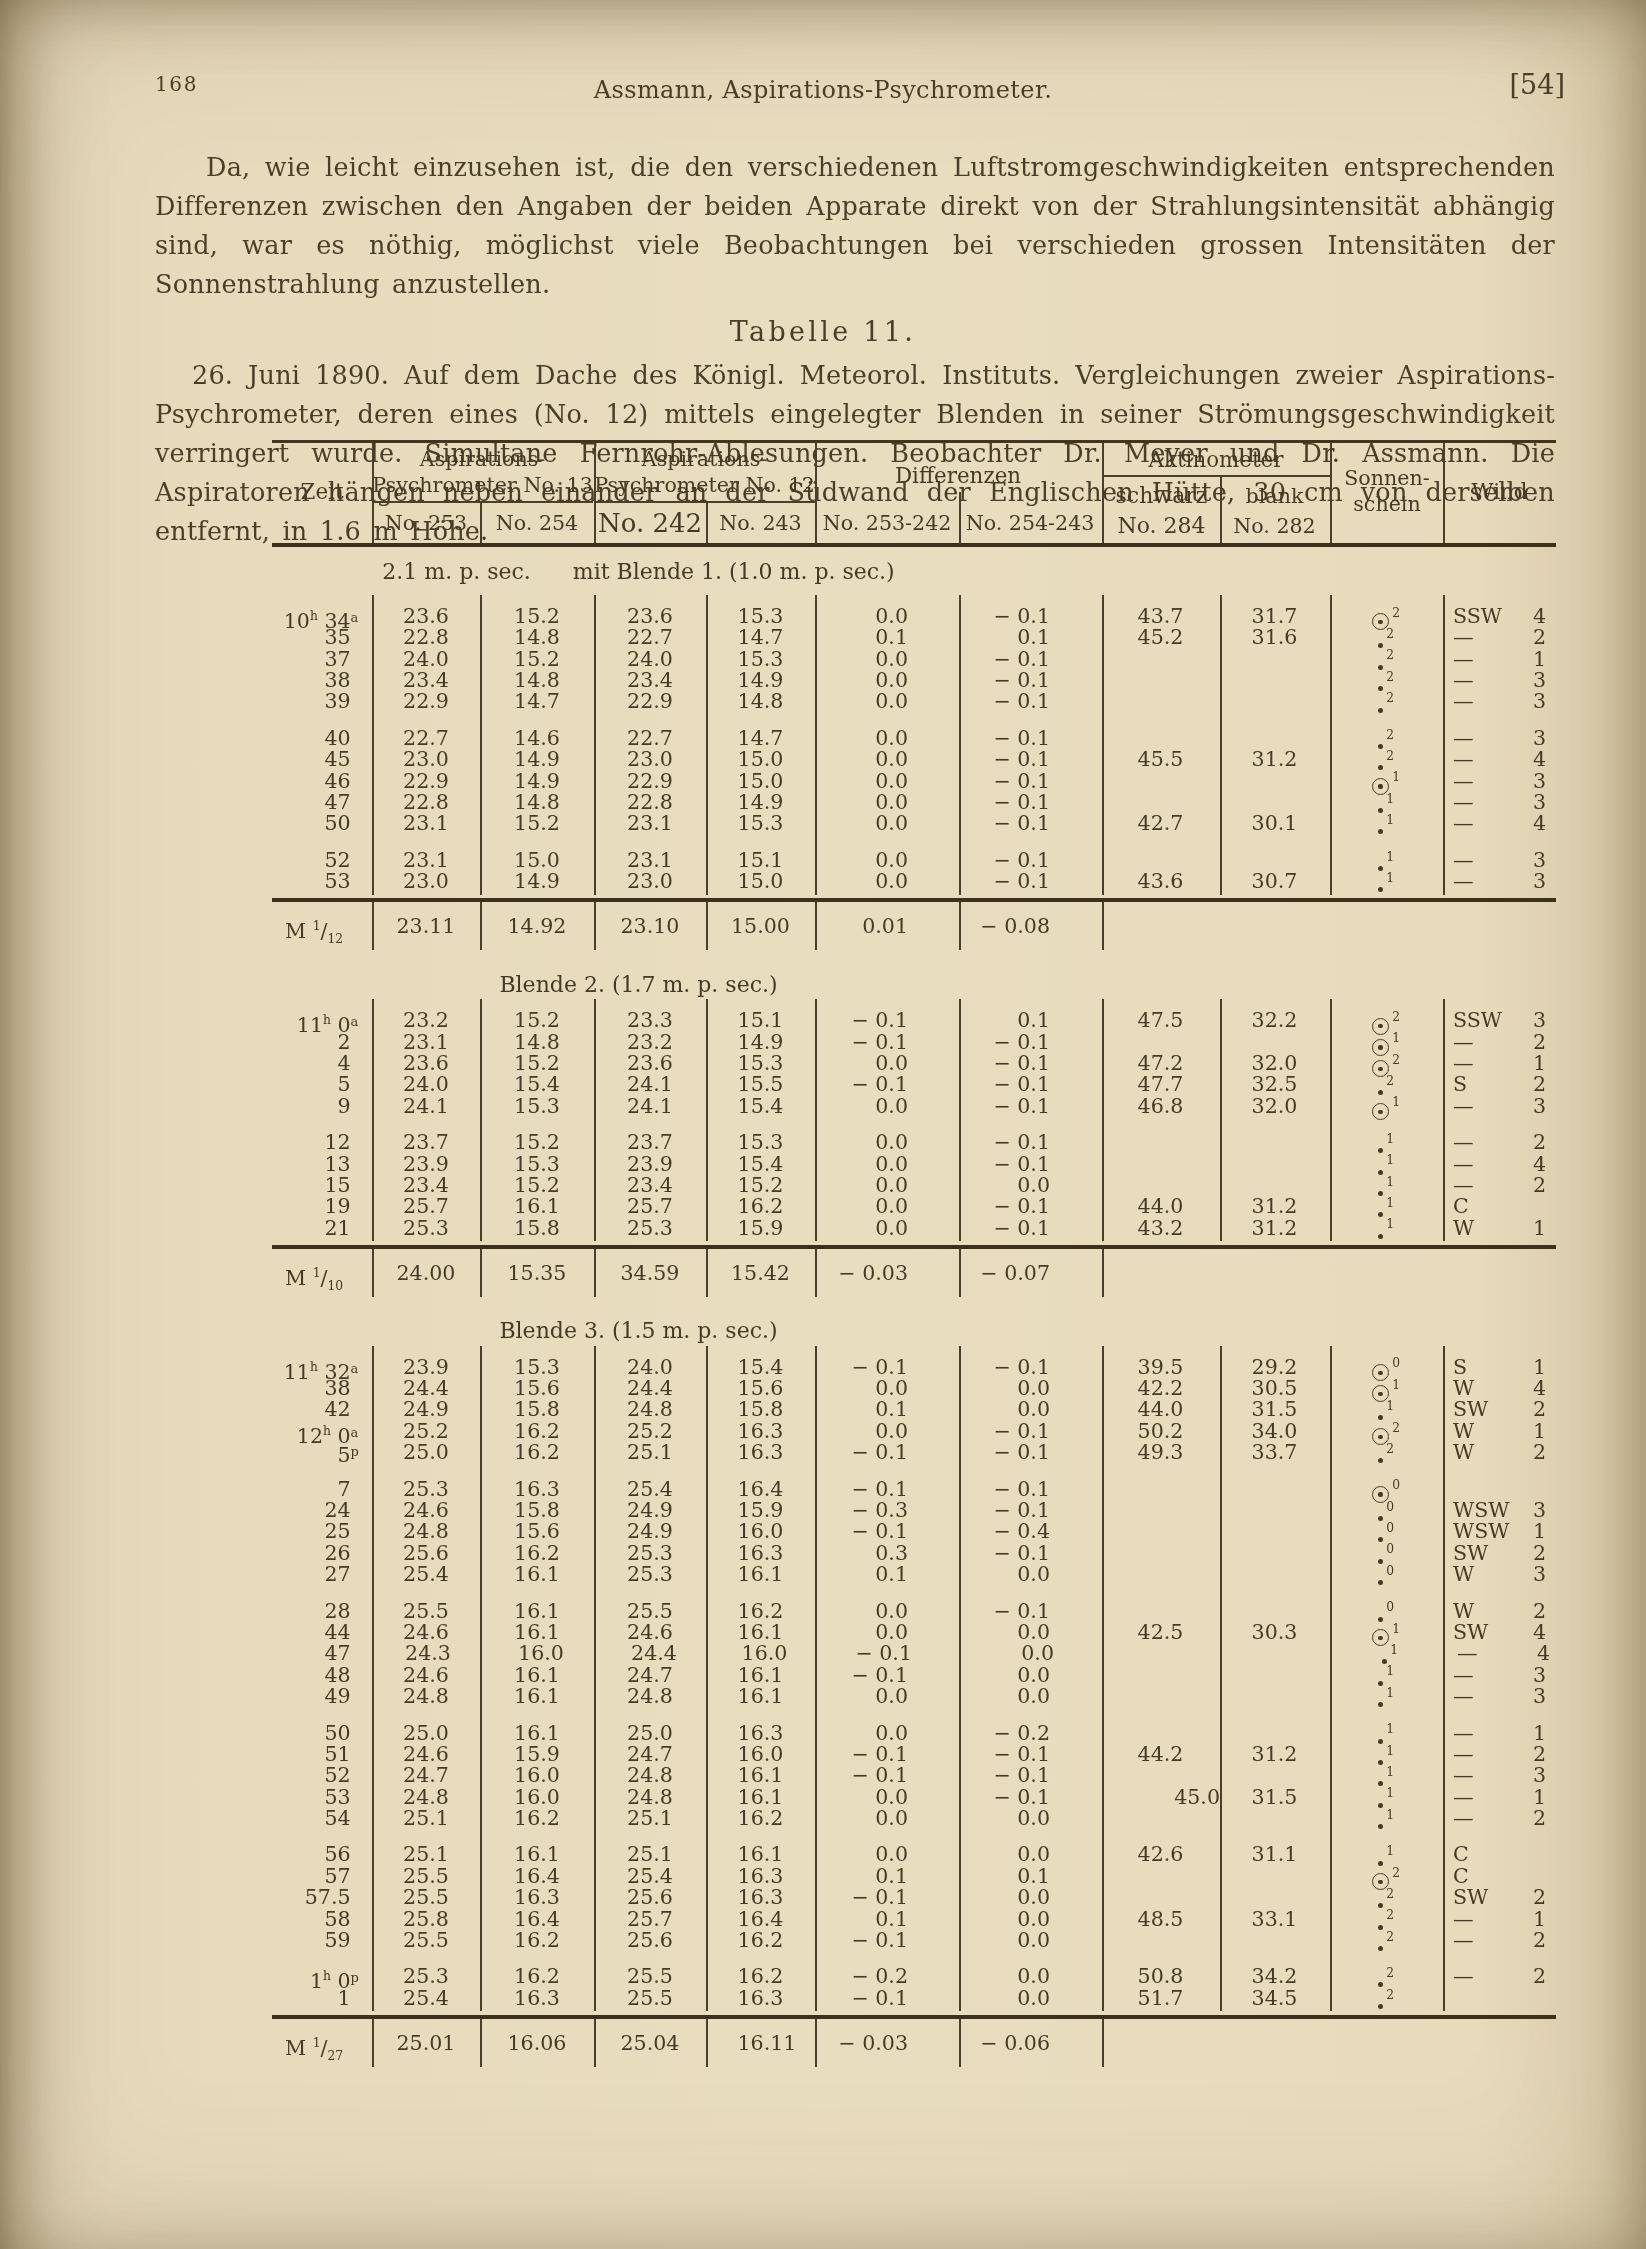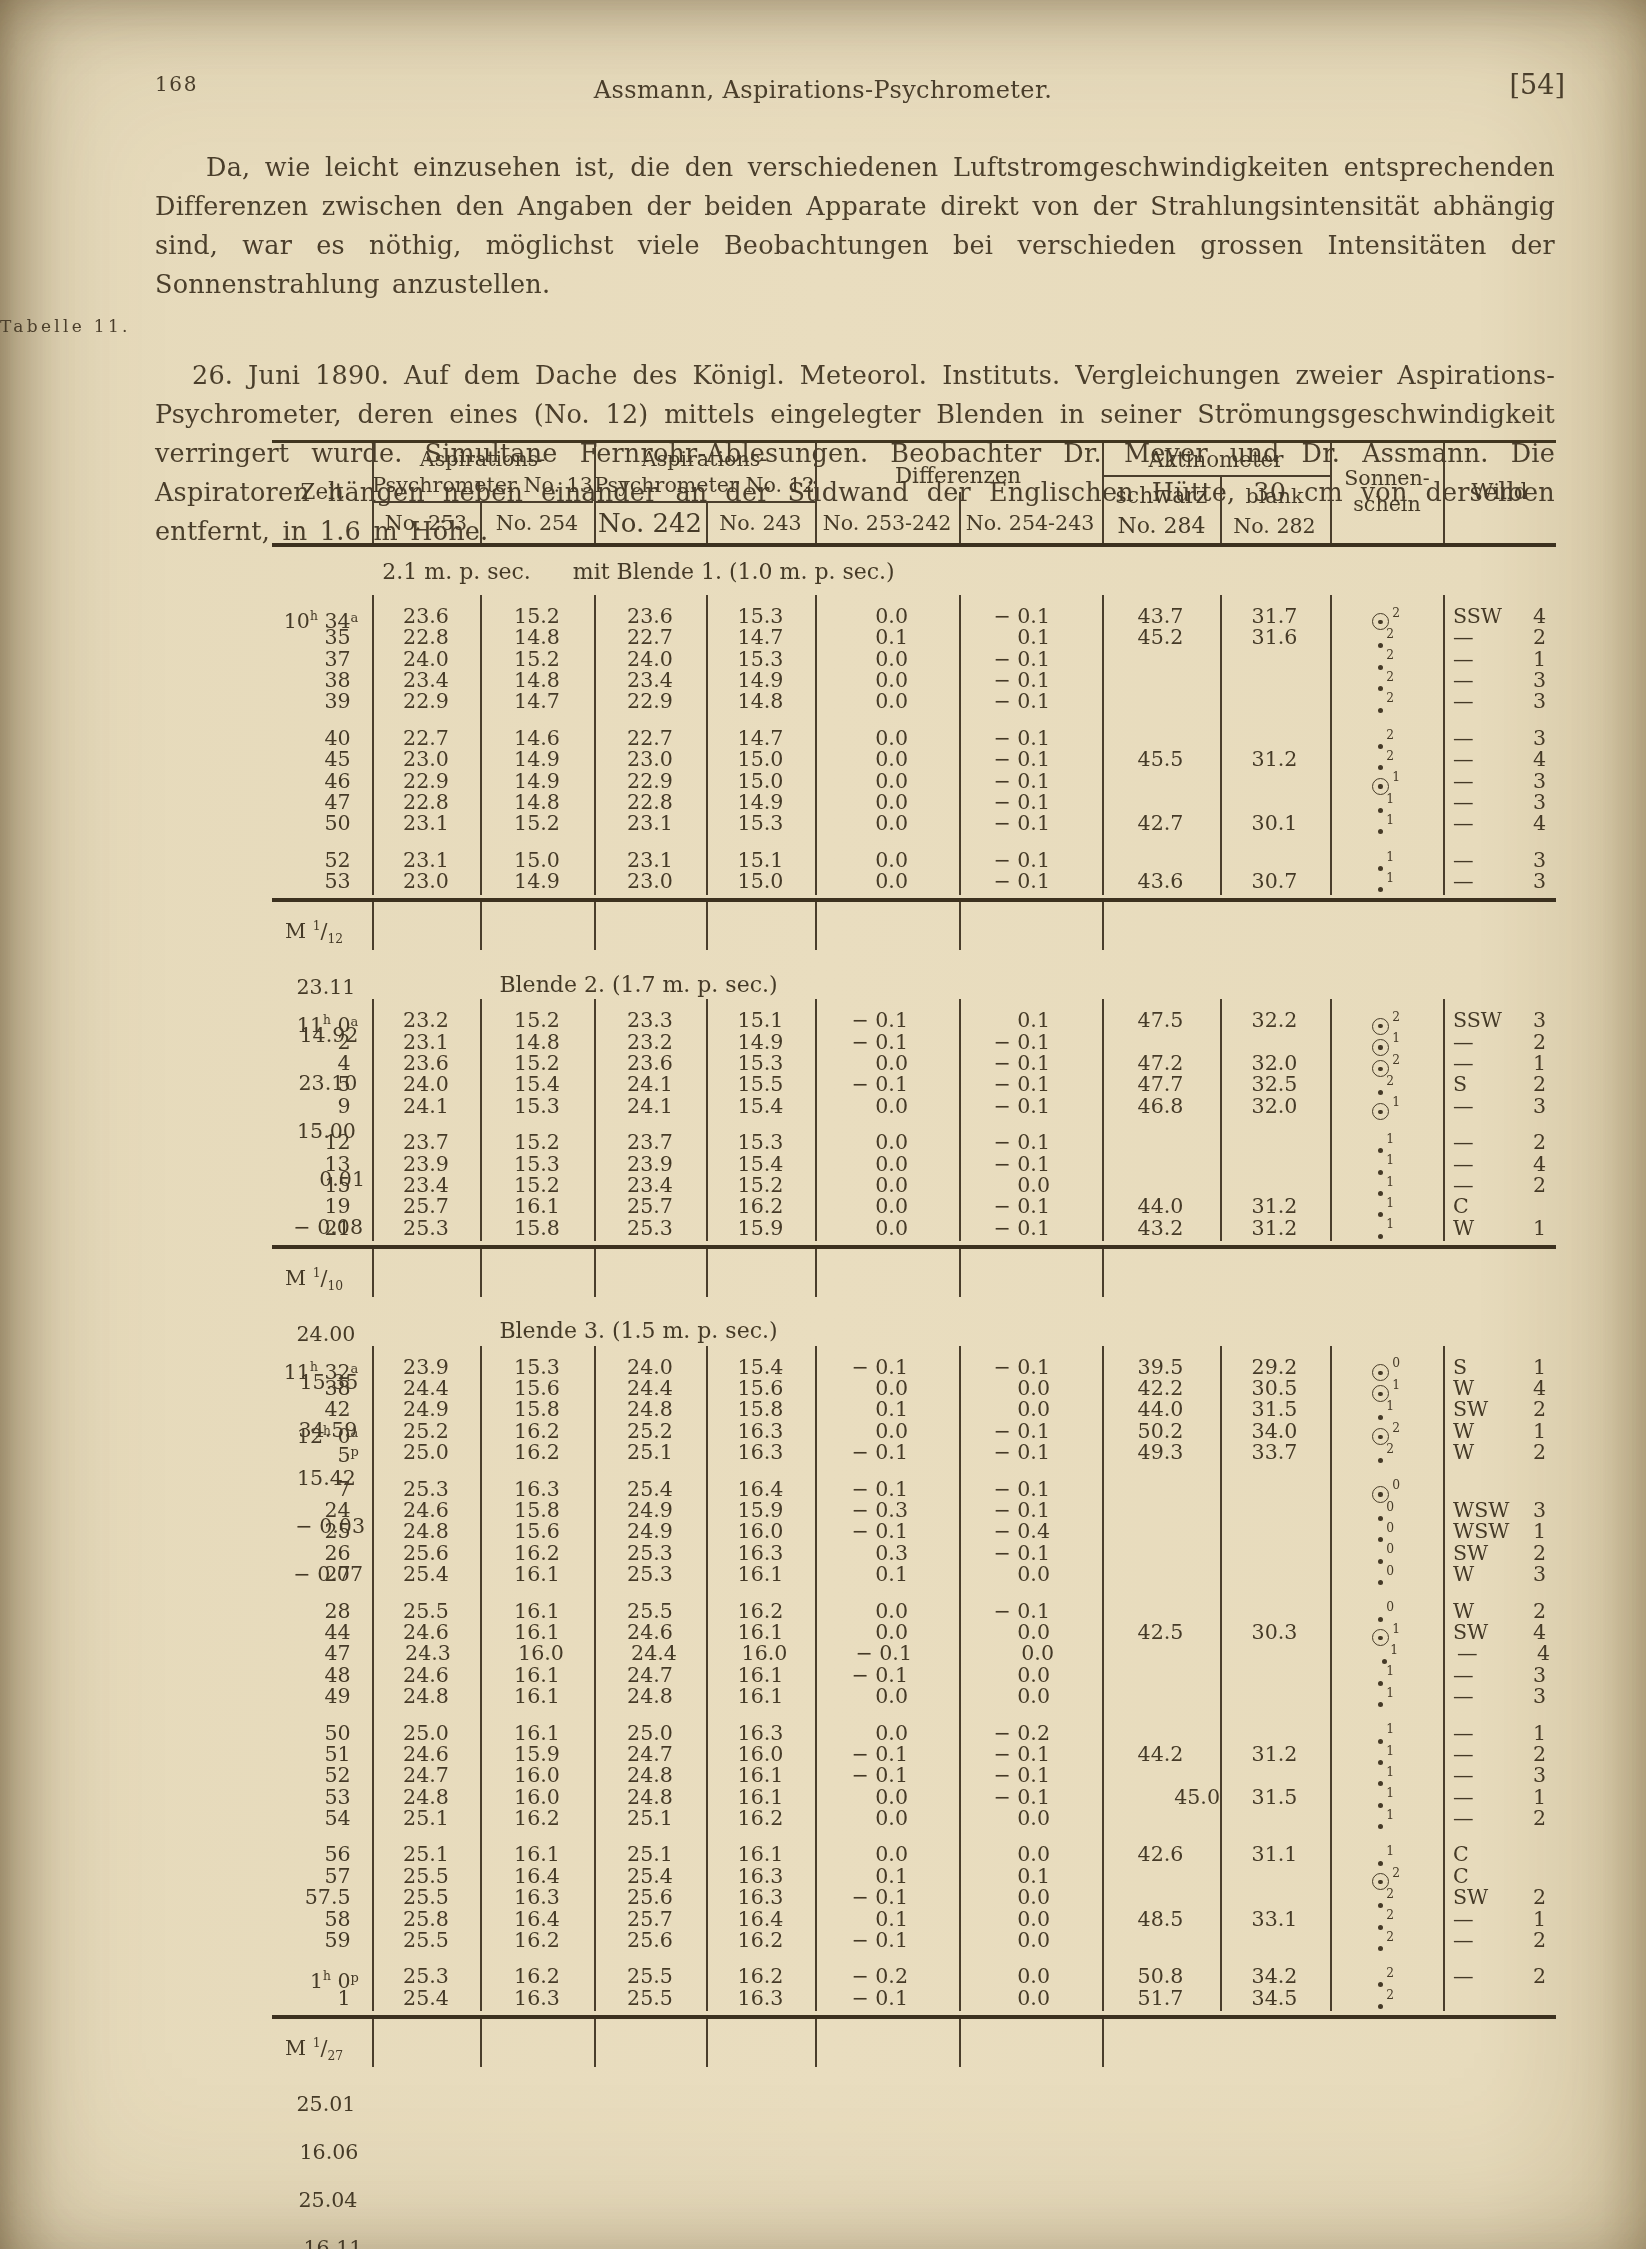--- a/index.html
+++ b/index.html
@@ -15,21 +15,21 @@
   .abs{position:absolute;}
   .pagenum{left:155px;top:72px;font-size:20px;letter-spacing:1.6px;}
   .runtitle{left:0;right:0;top:76px;text-align:center;font-size:24px;letter-spacing:0.4px;}
   .colref{right:81px;top:69px;font-size:27px;}
   .para{
     left:155px;width:1400px;
     font-size:25.5px;line-height:39px;text-align:justify;
     letter-spacing:0.2px;word-spacing:4.1px;
   }
   #intro{top:148px;text-indent:51px;}
-  #tabtitle{top:316px;left:0;right:0;text-align:left;font-size:17px;letter-spacing:3.3px;}
+  #tabtitle{top:316px;left:0;right:0;text-align:center;font-size:27px;letter-spacing:3.3px;}
   #caption{top:356px;text-indent:37px;}
   .spaced{letter-spacing:3.3px;}
 
   
   .ptable{position:absolute;left:272px;top:440px;width:1284px;color:#453a27;}
   .rule-heavy{height:4.1px;background:#3c311f;}
   .rule-top{height:3.3px;background:#40351f;}
   .thead{position:relative;height:100px;font-size:21.4px;}
   .hcell{position:absolute;text-align:center;white-space:pre-line;line-height:25.5px;}
   .hrule{position:absolute;height:1.6px;background:#4a3e2c;}
@@ -45,21 +45,21 @@
   .cw{display:flex;}
   .wd{padding-left:10px;}
   .wf{margin-left:auto;padding-right:10px;}
   sup{font-size:12.3px;}
   sub{font-size:12.3px;}
   .sm{display:inline-block;width:0;overflow:visible;font-size:13px;vertical-align:5.8px;}
   .cs sup{position:relative;top:-3.3px;margin-left:3.3px;}
   .sun{display:inline-block;width:15px;height:15px;border:1.6px solid #453a27;border-radius:50%;position:relative;vertical-align:-2.5px;}
   .sun::after{content:'';position:absolute;width:4.1px;height:4.1px;border-radius:50%;background:#453a27;left:50%;top:50%;transform:translate(-50%,-50%);}
   .sdot{display:inline-block;width:5px;height:5px;border-radius:50%;background:#453a27;vertical-align:0.8px;}
-  .mblock{position:relative;height:48px;display:flex;font-size:20.6px;flex-direction:column;}
+  .mblock{position:relative;height:48px;display:flex;font-size:20.6px;}
   .mblock .cell{line-height:48px;}
   .mlabel{text-align:left;padding-left:13px;}
   .mt8{margin-top:6.6px;}
 </style>
 </head>
 <body>
 
 <div class="page">
 
   <div class="abs pagenum">168</div>

